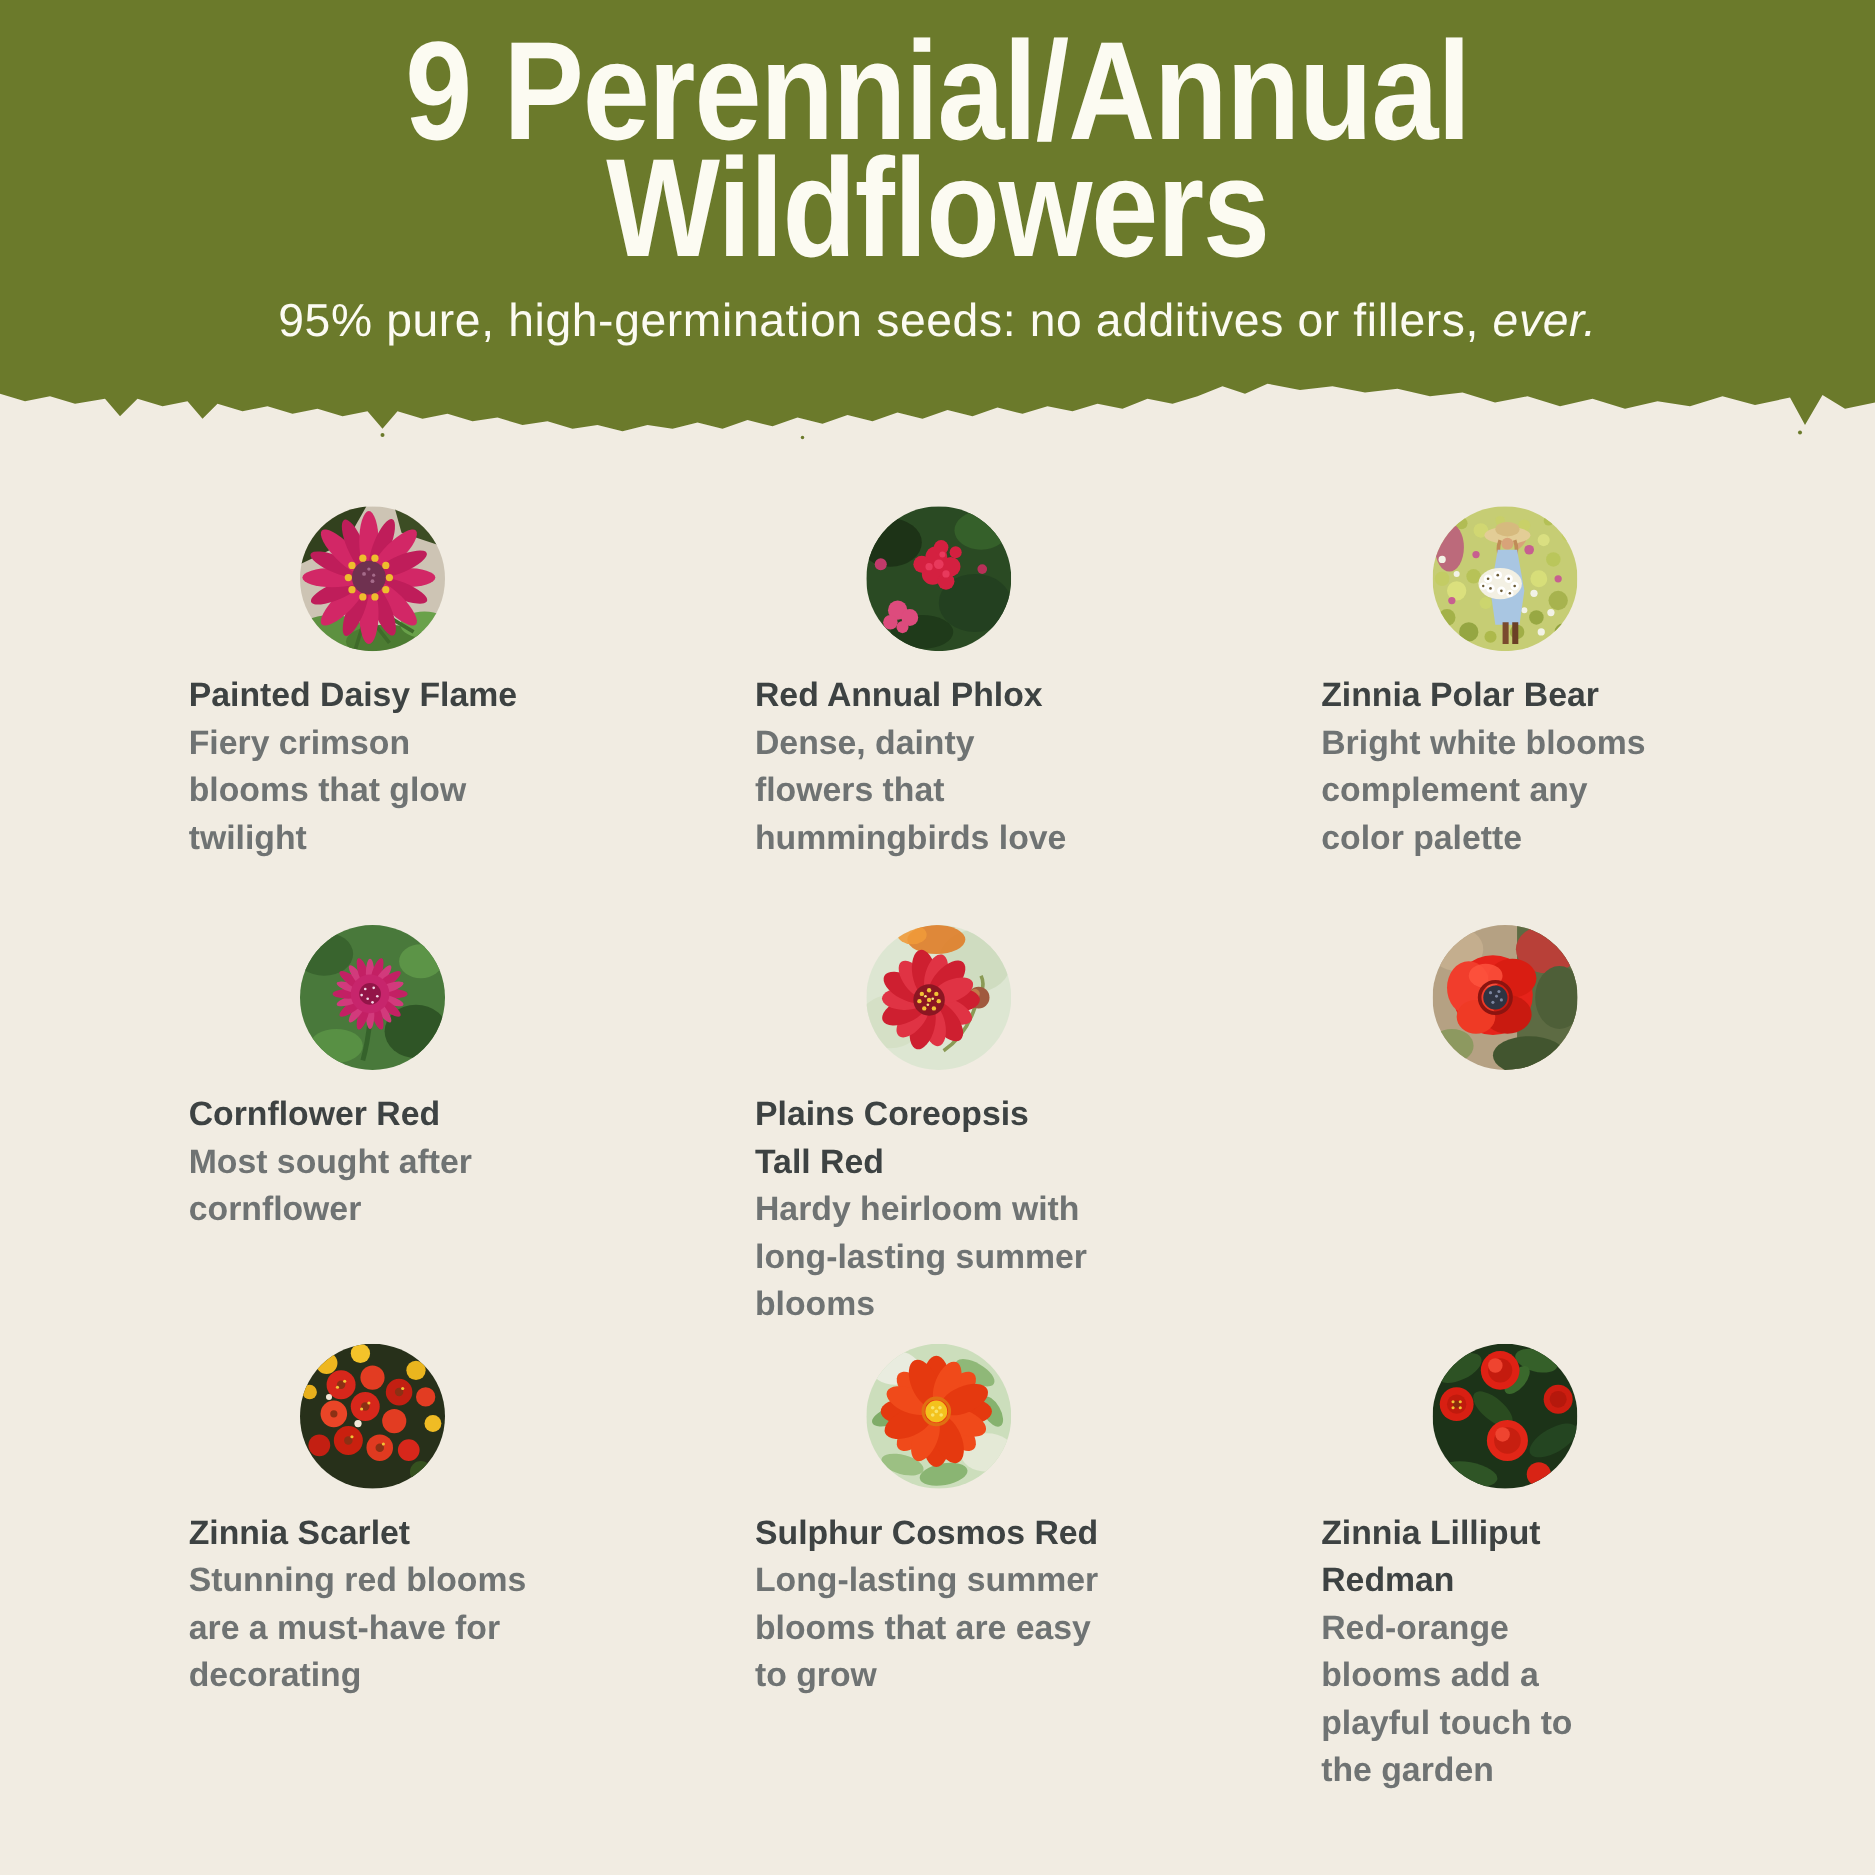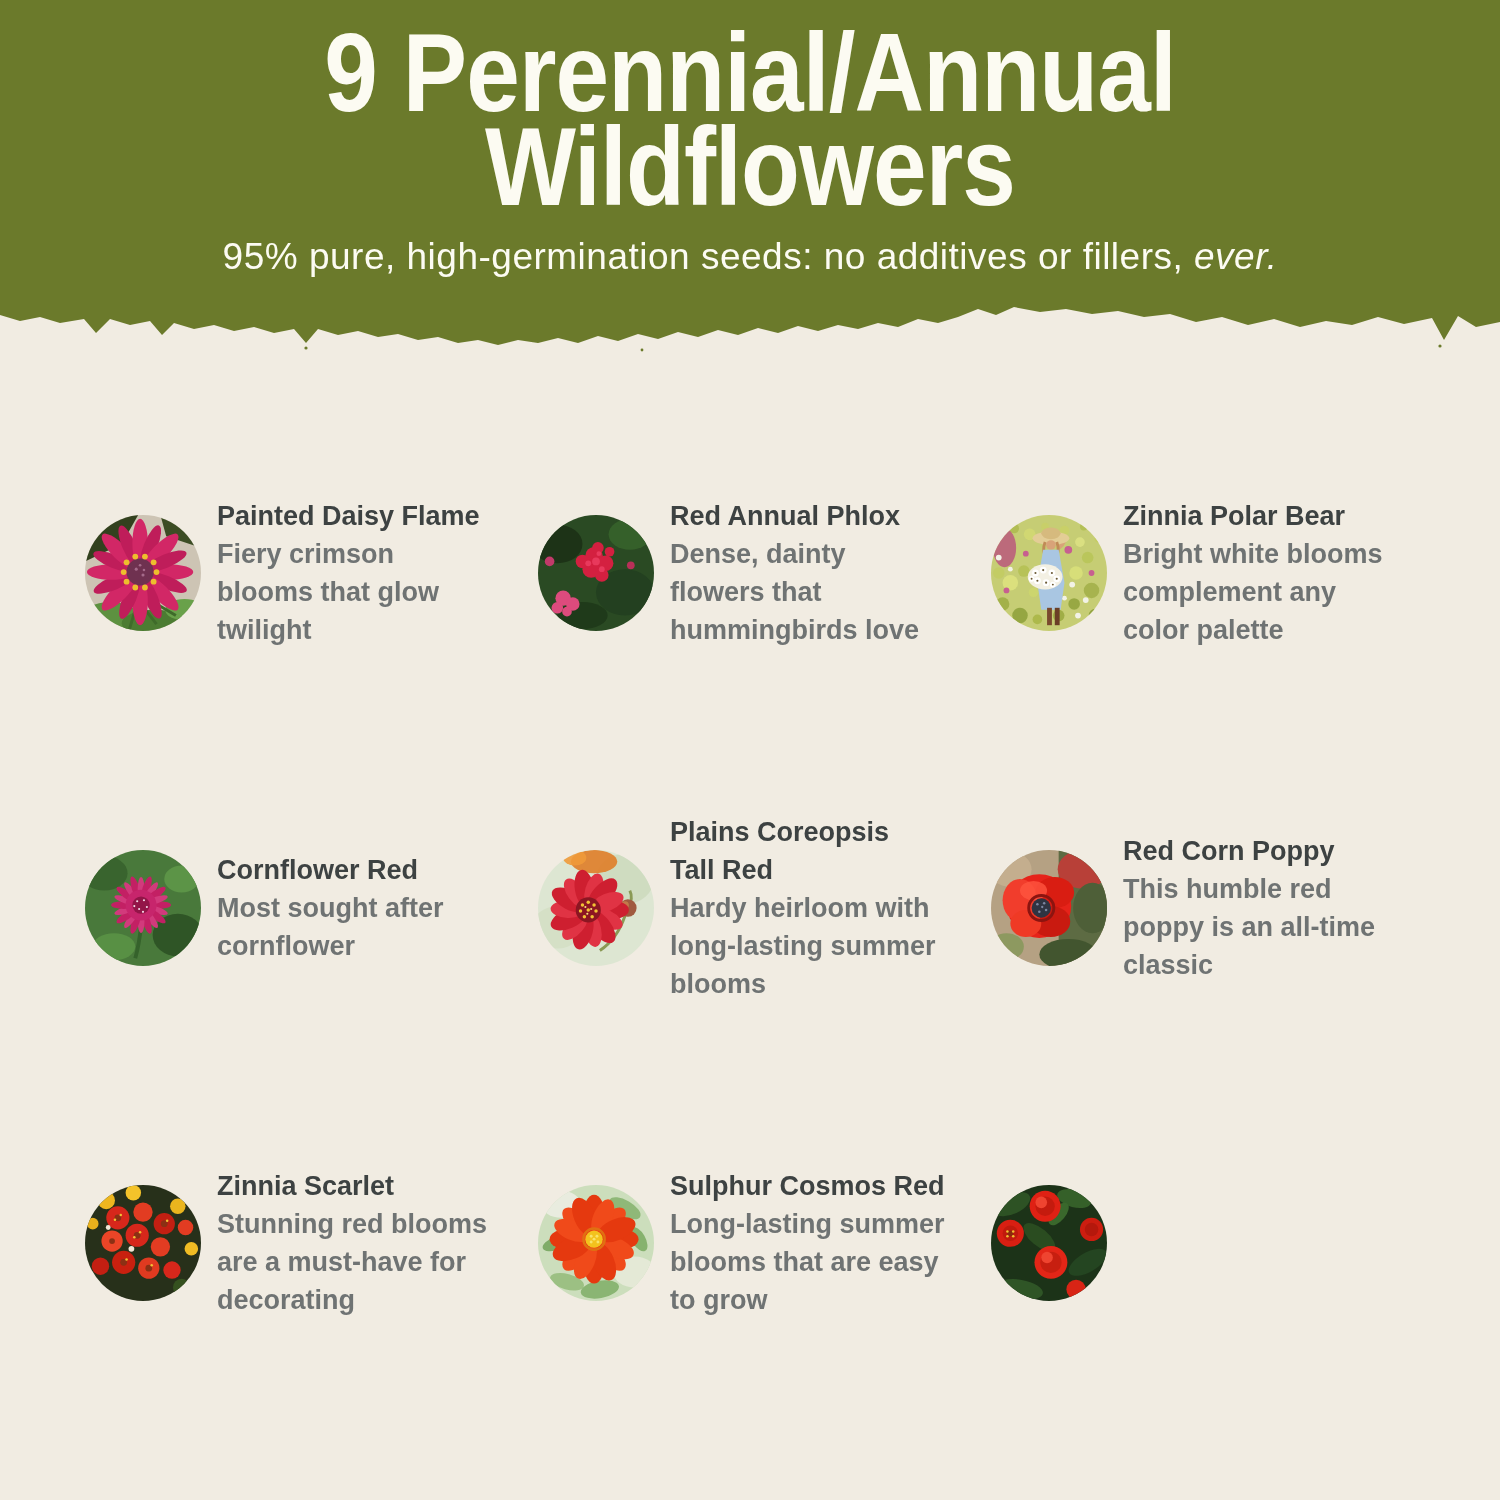--- a/index.html
+++ b/index.html
@@ -18,21 +18,21 @@
   .header-inner{padding-top:26px;}
   .title{color:var(--header_text);font-weight:700;font-size:112px;line-height:94px;letter-spacing:-1px;
          transform:scaleX(0.86);transform-origin:50% 0;white-space:pre-line;}
   .subtitle{margin-top:22px;color:var(--header_text);font-size:37px;letter-spacing:.5px;}
   .subtitle em{}
   .tear{position:absolute;left:0;top:300px;width:1500px;height:55px;display:block;}
 
   
   .grid{position:absolute;left:0;top:405px;width:1500px;}
   .row{display:grid;grid-template-columns:425px 425px 425px;column-gap:28px;padding-left:85px;height:335px;}
-  .cell{display:flex;align-items:center;gap:16px;}
+  .cell{display:flex;align-items:center;gap:16px;flex-direction:column;}
   .photo{width:116px;height:116px;flex:0 0 116px;display:block;}
   .txt{width:293px;}
   .item-title{font-weight:700;font-size:27px;line-height:38px;color:var(--item_title);white-space:pre-line;}
   .item-desc{font-size:27px;line-height:38px;color:var(--item_desc);white-space:pre-line;font-weight:bold;}
 </style>
 </head>
 <body>
 
 <div class="canvas">
 
@@ -402,26 +402,20 @@
             <circle cx="52" cy="60" r="13" fill="none" stroke="#8c1410" stroke-width="3"></circle>
             <g fill="#7c86a0">
                 <circle cx="48" cy="56" r="1.3"></circle>
                 <circle cx="55" cy="55" r="1.3"></circle>
                 <circle cx="57" cy="62" r="1.3"></circle>
                 <circle cx="50" cy="64" r="1.3"></circle>
                 <circle cx="53" cy="59" r="1.2"></circle>
               </g>
           </g>
         </svg>
-        <div class="txt">
-          <div class="item-title">Red Corn Poppy</div>
-          <div class="item-desc">This humble red
-poppy is an all-time
-classic</div>
-        </div>
       </div>
     </div>
 
     <div class="row">
 
       <div class="cell">
         <svg class="photo" viewBox="0 0 120 120">
           <defs>
               <clipPath id="cp7">
                 <circle cx="60" cy="60" r="60"></circle>
@@ -563,16 +557,24 @@
                 <circle cx="17" cy="53" r="1.3"></circle>
               </g>
             <circle cx="62" cy="80" r="17" fill="#e22617"></circle>
               <circle cx="62" cy="80" r="11" fill="#c71f10"></circle>
               <circle cx="58" cy="75" r="6" fill="#ef4430"></circle>
             <circle cx="104" cy="46" r="12" fill="#cd1d10"></circle>
               <circle cx="104" cy="46" r="7" fill="#b5180c"></circle>
             <circle cx="88" cy="108" r="10" fill="#d82415"></circle>
           </g>
         </svg>
+        <div class="txt">
+          <div class="item-title">Zinnia Lilliput
+Redman</div>
+          <div class="item-desc">Red-orange
+blooms add a
+playful touch to
+the garden</div>
+        </div>
       </div>
     </div>
   </div>
 </div>
 
 </body></html>

